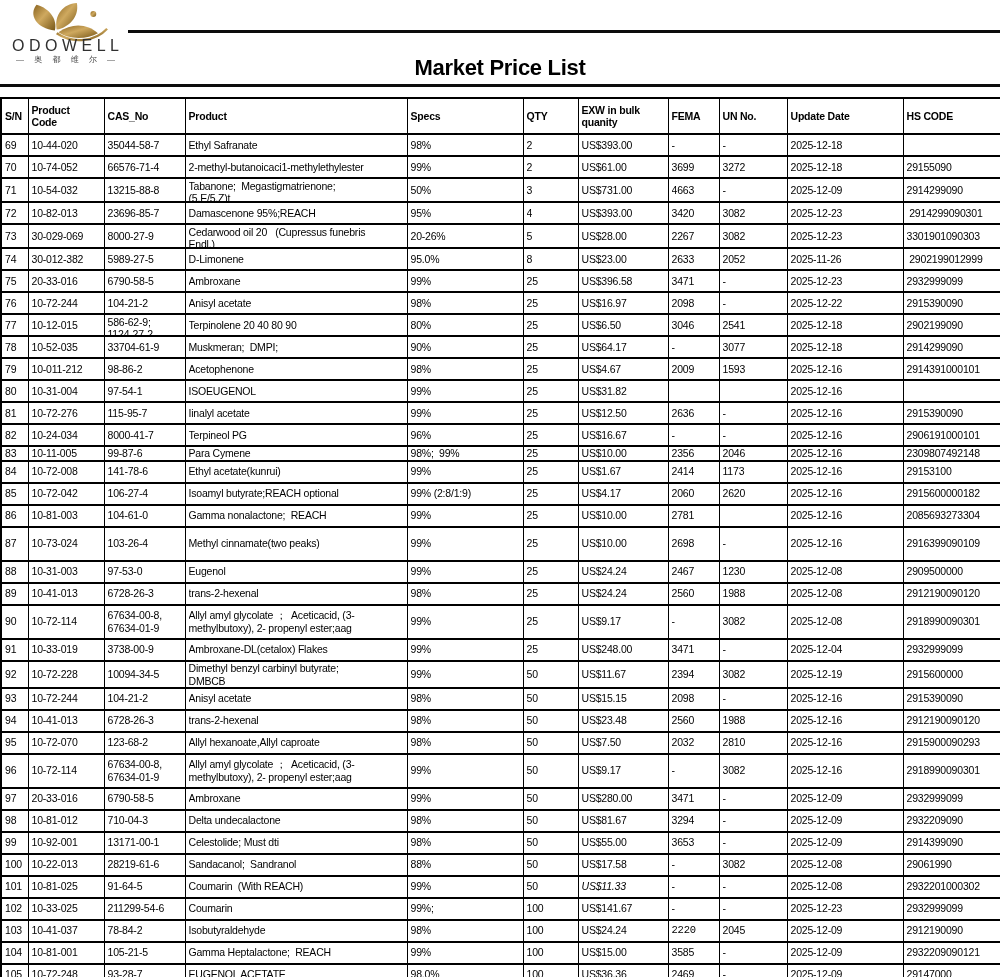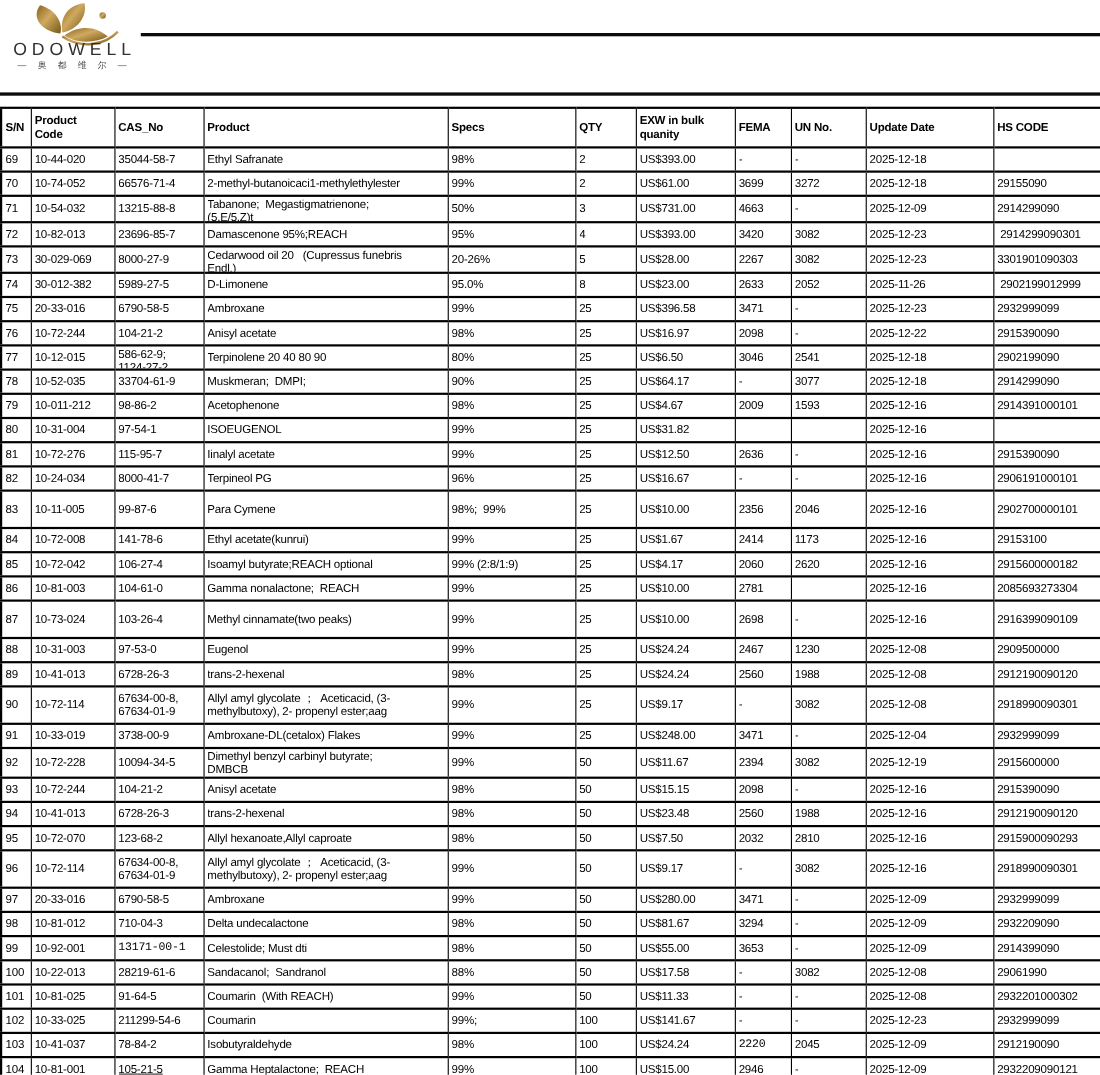--- a/index.html
+++ b/index.html
@@ -41,20 +41,21 @@
     </defs>
     <path d="M38 31 C18 29 9 14 18 3 C33 7 41 20 38 31 Z" fill="url(#gold)"></path>
     <path d="M40 30 C37 14 47 2 62 1 C65 16 53 28 40 30 Z" fill="url(#gold)"></path>
     <path d="M42 33 C57 22 74 24 85 34 C73 41 53 41 42 33 Z" fill="url(#gold)"></path>
     <path d="M40 34 C58 46 82 43 95 29" stroke="url(#gold)" stroke-width="2.5" fill="none"></path>
     <circle cx="80" cy="13" r="3.2" fill="url(#gold)"></circle>
   </svg>
   <div class="brand">ODOWELL</div>
   <div class="brand-cn">— 奥 都 维 尔 —</div>
   <div class="topline"></div>
+  <h1 class="title">Market Price List</h1>
   <div class="titlerule"></div>
 </div>
 
 <table class="price">
   <thead>
     <tr id="hrow">
         <th style="width: 27px;">S/N</th>
         <th style="width: 76px;">Product
 Code</th>
         <th style="width: 81px;">CAS_No</th>
@@ -556,21 +557,21 @@
         <td>
           <div class="c" style="max-height: 19px;">-</div>
         </td>
         <td>
           <div class="c" style="max-height: 19px;">2025-12-16</div>
         </td>
         <td>
           <div class="c" style="max-height: 19px;">2906191000101</div>
         </td>
       </tr>
-      <tr style="height: 34px;">
+      <tr style="height: 14px;">
         <td>
           <div class="c" style="max-height: 19px;">83</div>
         </td>
         <td>
           <div class="c" style="max-height: 19px;">10-11-005</div>
         </td>
         <td>
           <div class="c" style="max-height: 19px;">99-87-6</div>
         </td>
         <td>
@@ -588,21 +589,21 @@
         <td>
           <div class="c" style="max-height: 19px;">2356</div>
         </td>
         <td>
           <div class="c" style="max-height: 19px;">2046</div>
         </td>
         <td>
           <div class="c" style="max-height: 19px;">2025-12-16</div>
         </td>
         <td>
-          <div class="c" style="max-height: 19px;">2902700000101</div>
+          <div class="c" style="max-height: 19px;">2309807492148</div>
         </td>
       </tr>
       <tr style="height: 22px;">
         <td>
           <div class="c" style="max-height: 19px;">84</div>
         </td>
         <td>
           <div class="c" style="max-height: 19px;">10-72-008</div>
         </td>
         <td>
@@ -1129,21 +1130,21 @@
         </td>
       </tr>
       <tr style="height: 22px;">
         <td>
           <div class="c" style="max-height: 19px;">99</div>
         </td>
         <td>
           <div class="c" style="max-height: 19px;">10-92-001</div>
         </td>
         <td>
-          <div class="c" style="max-height: 19px; font-family: Liberation Mono, monospace;">13171-00-1</div>
+          <div class="c" style="max-height: 19px;">13171-00-1</div>
         </td>
         <td>
           <div class="c" style="max-height: 19px;">Celestolide; Must dti</div>
         </td>
         <td>
           <div class="c" style="max-height: 19px;">98%</div>
         </td>
         <td>
           <div class="c" style="max-height: 19px;">50</div>
         </td>
@@ -1211,21 +1212,21 @@
         <td>
           <div class="c" style="max-height: 19px;">Coumarin  (With REACH)</div>
         </td>
         <td>
           <div class="c" style="max-height: 19px;">99%</div>
         </td>
         <td>
           <div class="c" style="max-height: 19px;">50</div>
         </td>
         <td>
-          <div class="c" style="max-height: 19px;">US$11.33</div>
+          <div class="c" style="max-height: 19px; font-style: italic;">US$11.33</div>
         </td>
         <td>
           <div class="c" style="max-height: 19px;">-</div>
         </td>
         <td>
           <div class="c" style="max-height: 19px;">-</div>
         </td>
         <td>
           <div class="c" style="max-height: 19px;">2025-12-08</div>
         </td>
@@ -1304,36 +1305,36 @@
         </td>
       </tr>
       <tr style="height: 22px;">
         <td>
           <div class="c" style="max-height: 19px;">104</div>
         </td>
         <td>
           <div class="c" style="max-height: 19px;">10-81-001</div>
         </td>
         <td>
-          <div class="c" style="max-height: 19px; text-decoration: underline;">105-21-5</div>
+          <div class="c" style="max-height: 19px;">105-21-5</div>
         </td>
         <td>
           <div class="c" style="max-height: 19px;">Gamma Heptalactone;  REACH</div>
         </td>
         <td>
           <div class="c" style="max-height: 19px;">99%</div>
         </td>
         <td>
           <div class="c" style="max-height: 19px;">100</div>
         </td>
         <td>
           <div class="c" style="max-height: 19px;">US$15.00</div>
         </td>
         <td>
-          <div class="c" style="max-height: 19px;">2946</div>
+          <div class="c" style="max-height: 19px;">3585</div>
         </td>
         <td>
           <div class="c" style="max-height: 19px;">-</div>
         </td>
         <td>
           <div class="c" style="max-height: 19px;">2025-12-09</div>
         </td>
         <td>
           <div class="c" style="max-height: 19px;">2932209090121</div>
         </td>

